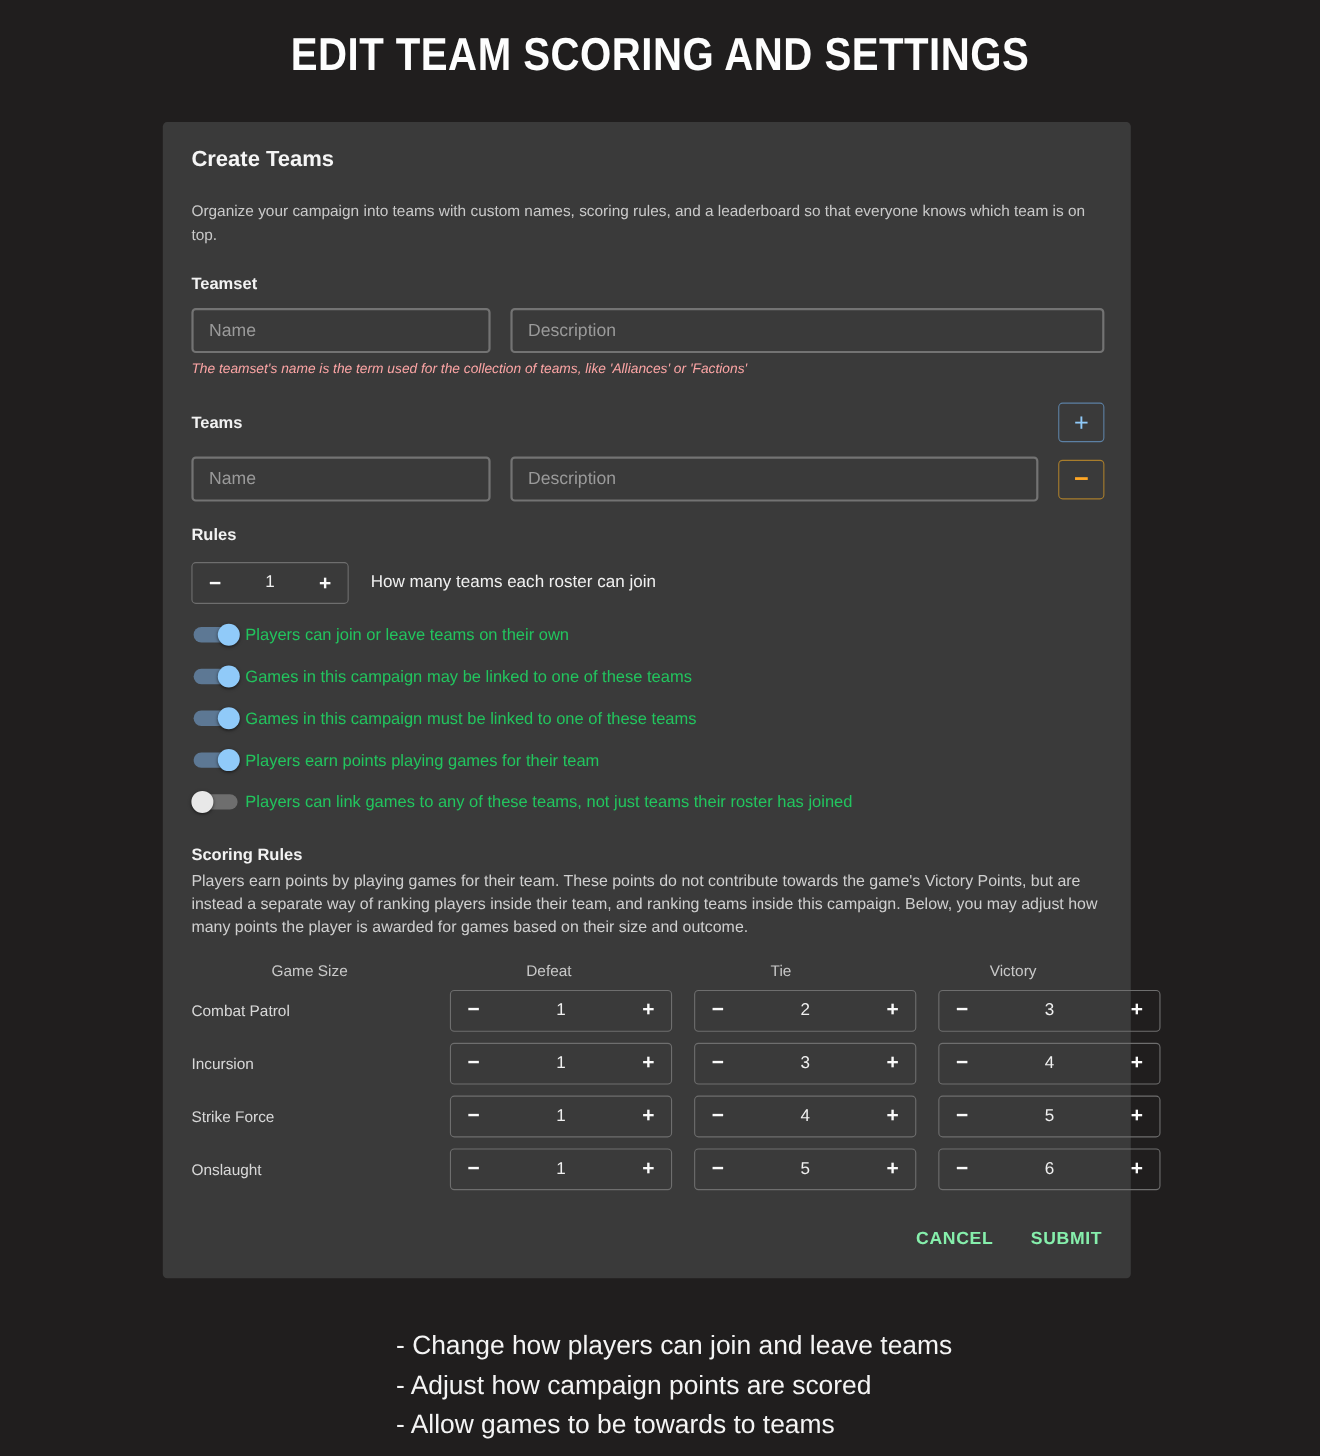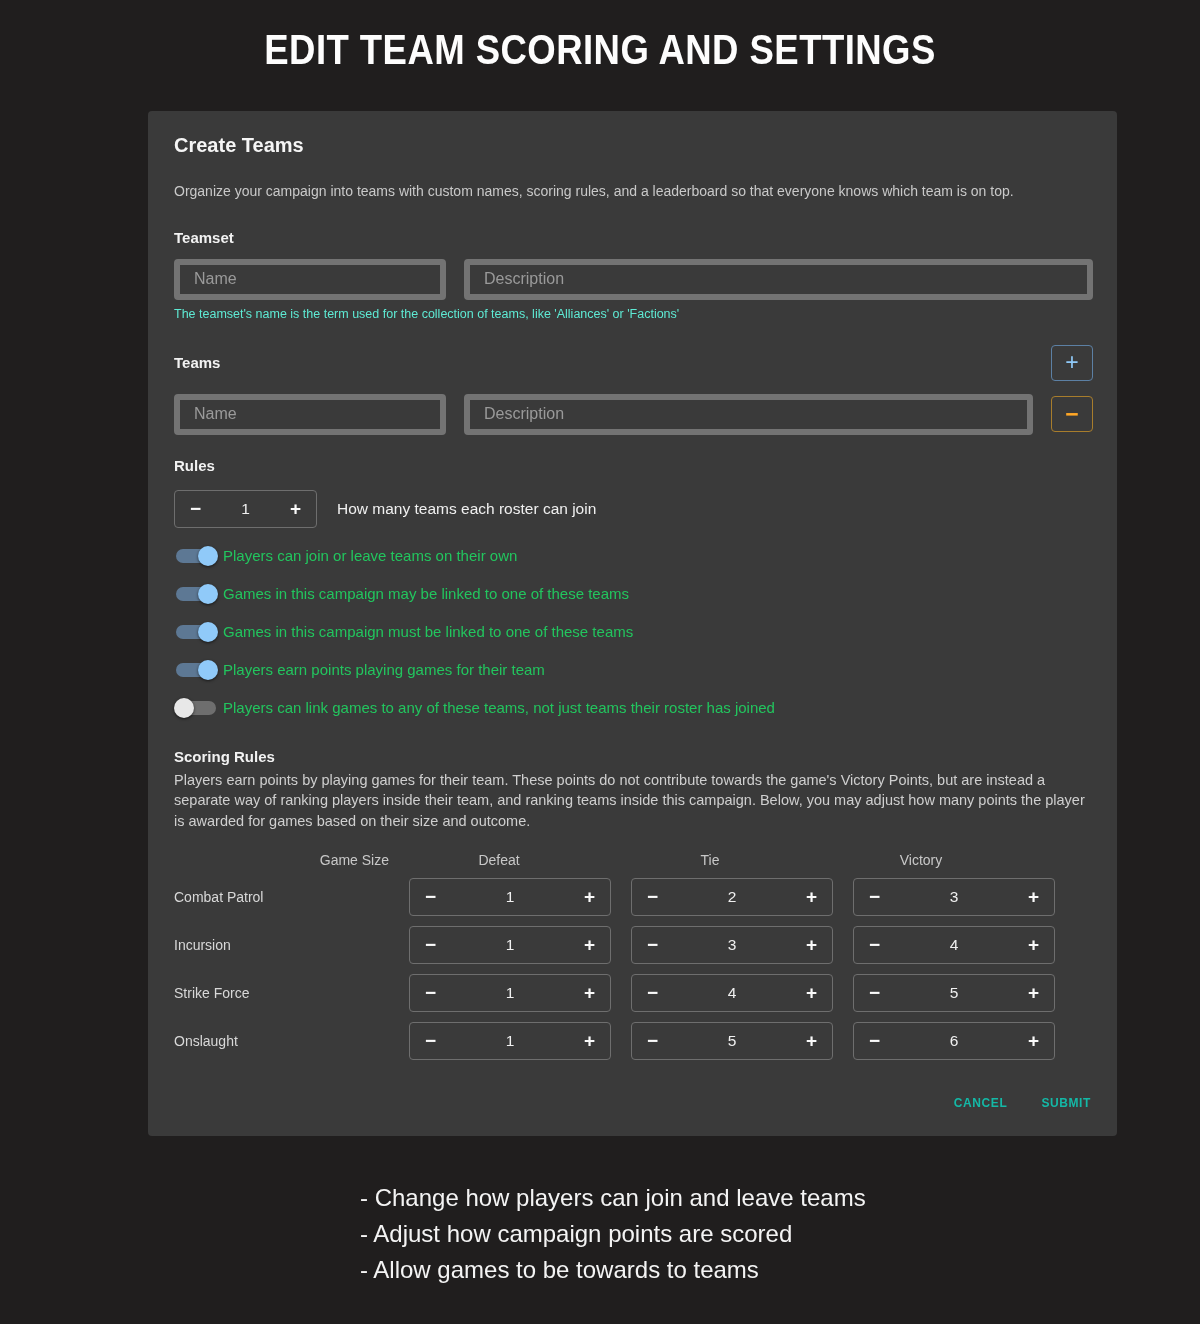--- a/index.html
+++ b/index.html
@@ -20,54 +20,54 @@
     font-weight: bold;
     letter-spacing: 0.5px;
     transform: scaleX(0.87);
     transform-origin: center;
     color: #fdfdfd;
     white-space: nowrap;
   }
 
   
   .dialog {
-    width: 969px;
+    width: 880px;
     margin: 37px 0 0 148px;
     background: #3a3a3a;
     border-radius: 4px;
     padding: 23px 24px 20px 26px;
   }
   .dialog-title { font-size: 20px; font-weight: bold; margin: 0; color: #f5f5f5; }
   .intro {
     margin: 24px 0 0 0;
     font-size: 14px;
     line-height: 1.55;
     color: #c9c9c9;
     max-width: 840px;
   }
   .section-label { font-size: 15px; font-weight: bold; color: #f2f2f2; }
   .mt-sec { margin-top: 26px; }
 
   
   .input-row { display: flex; gap: 18px; margin-top: 13px; align-items: center; }
   .tf {
     background: transparent;
-    border: 6px solid #737373;
+    border: 2px solid #737373;
     border-radius: 4px;
     height: 41px;
     padding: 0 14px;
     color: #fde047;
     font-size: 16px;
     font-family: "Liberation Sans", sans-serif;
     outline: none;
   }
   .tf::placeholder { color: #9a9a9a; opacity: 1; }
   .tf-name { width: 272px; flex: none; }
   .tf-desc { flex: 1; }
-  .helper { margin-top: 7px; font-size: 12.5px; color: #5eead4; }
+  .helper { margin-top: 7px; font-size: 12.5px; color: #fca5a5; font-style: italic; }
 
   
   .teams-header { display: flex; justify-content: space-between; align-items: center; margin-top: 24px; }
   .sq-btn {
     width: 42px; height: 36px; flex: none;
     display: flex; align-items: center; justify-content: center;
     background: transparent;
     border-radius: 4px;
     font-size: 23px;
     line-height: 1;
@@ -119,29 +119,29 @@
   .scoring-desc { margin: 5px 0 0 0; font-size: 14.5px; line-height: 1.43; color: #cfcfcf; }
   .scoring-table { margin-top: 20px; }
   .st-grid {
     display: grid;
     grid-template-columns: 215px 202px 202px 202px;
     column-gap: 9px;
     align-items: center;
   }
   .st-head { margin-bottom: 10px; }
   .st-h { font-size: 14px; color: #c8c8c8; text-align: center; }
-  .st-h.first { text-align: right; }
+  .st-h.first { text-align: center; }
   .st-row { margin-bottom: 10px; gap: 20px; }
   .st-label { font-size: 14px; color: #d8d8d8; }
 
   
   .actions { display: flex; justify-content: flex-end; gap: 30px; margin-top: 32px; padding-bottom: 2px; }
   .text-btn {
     background: none; border: none; cursor: pointer;
-    color: #14b8a6; font-size: 12px; font-weight: bold;
+    color: #86efac; font-size: 16px; font-weight: bold;
     letter-spacing: 0.6px; padding: 4px 2px;
     font-family: "Liberation Sans", sans-serif;
     text-align: center;
   }
 
   
   .footer-notes { margin: 44px 0 0 360px; }
   .footer-note { font-size: 24px; line-height: 36px; color: #f4f4f4; }
 </style>
 </head>

